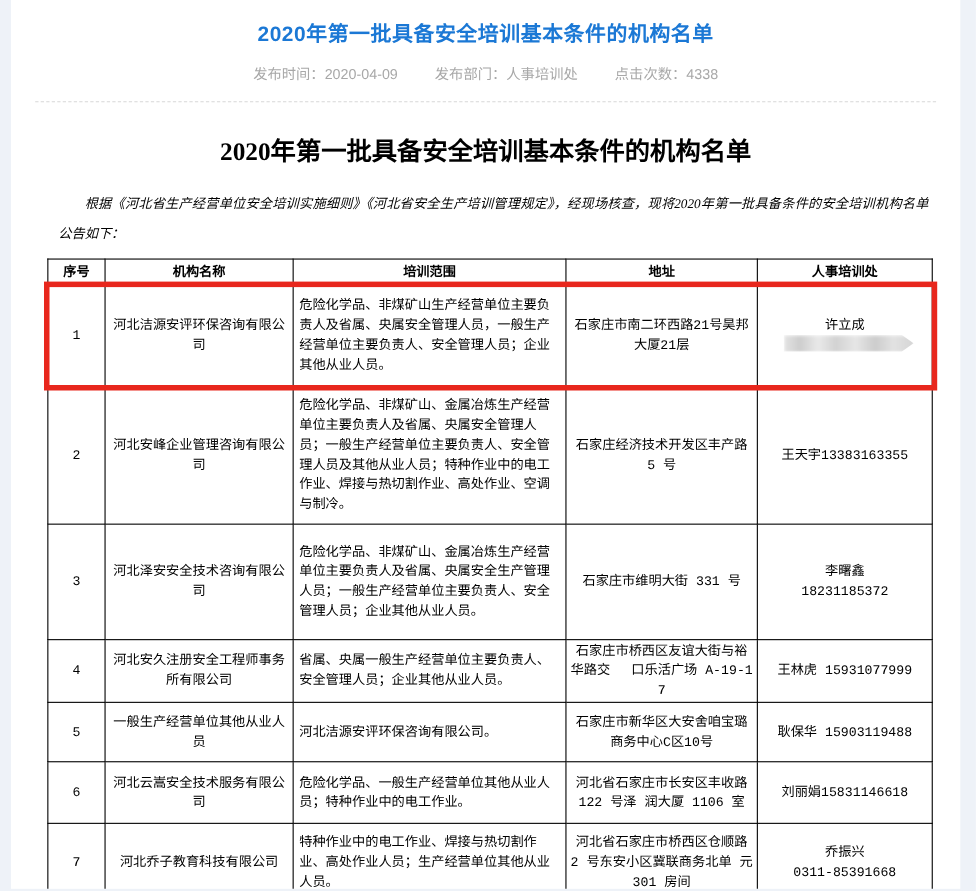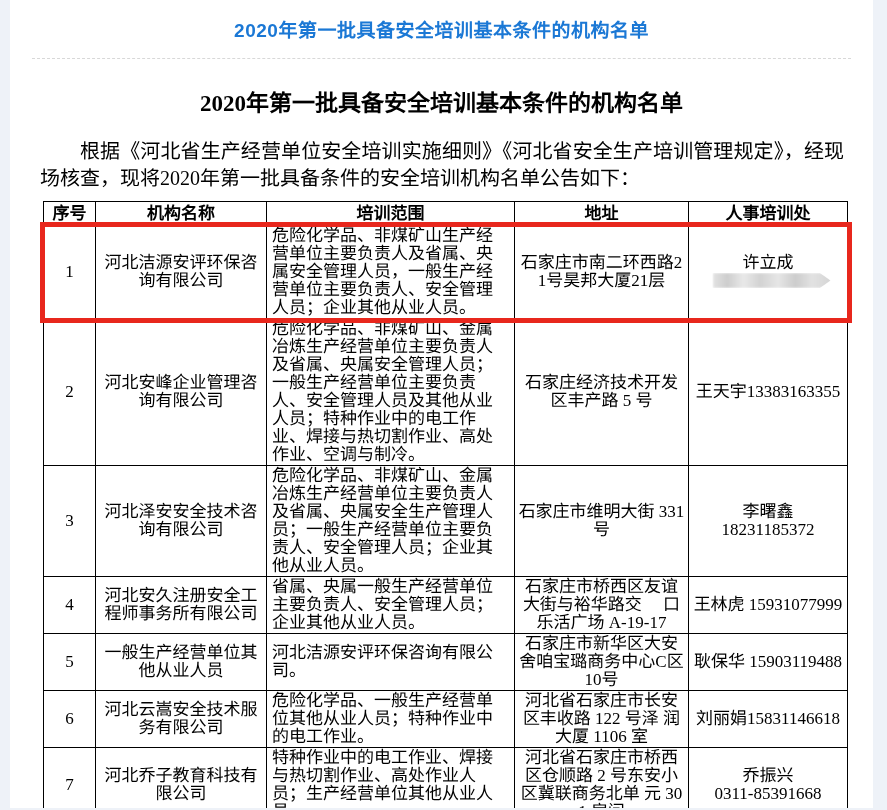--- a/index.html
+++ b/index.html
@@ -39,47 +39,49 @@
     font-family: "Liberation Serif", "DejaVu Serif", serif;
     color: #000;
   }
   .article-title {
     text-align: center;
     font-size: 23px;
     font-weight: bold;
     margin: 25px 30px 20px 30px;
   }
   .article-intro {
-    font-size: 20px;
+    font-size: 12px;
     line-height: 27px;
     text-indent: 2em;
-    margin: 0 29px 9px 30px;
+    margin: 0 29px 9px 43px;
     text-align: justify;
+    font-style: italic;
   }
   
   .table-wrap { margin-left: 33px; width: 804px; position: relative; }
   table {
     border-collapse: collapse;
     table-layout: fixed;
     width: 804px;
     font-family: "Liberation Serif", "DejaVu Serif", serif;
   }
   col.c-no      { width: 52px;  }
   col.c-name    { width: 171px; }
   col.c-scope   { width: 248px; }
   col.c-address { width: 174px; }
   col.c-contact { width: 159px; }
   th, td {
     border: 1px solid #000;
-    font-size: 17px;
+    font-size: 12px;
     line-height: 18px;
     padding: 1px 3px;
     text-align: center;
     vertical-align: middle;
     word-break: break-all;
+    font-family: Liberation Mono, monospace;
   }
   thead th { height: 24px; font-weight: bold; }
   td.col-scope { text-align: left; padding: 1px 5px; }
   td.col-contact { white-space: pre-line; }
   
   #table-body tr:nth-child(1) { height: 91px; }
   #table-body tr:nth-child(2) { height: 126px; }
   #table-body tr:nth-child(3) { height: 105px; }
   #table-body tr:nth-child(4) { height: 55px; }
   #table-body tr:nth-child(5) { height: 54px; }
@@ -102,20 +104,25 @@
     filter: blur(1.3px);
   }
 </style>
 </head>
 <body>
 
 <div class="page">
 
   <header class="page-header">
     <h1 class="page-title">2020年第一批具备安全培训基本条件的机构名单</h1>
+    <div class="meta">
+      <span class="meta-item"><span>发布时间：</span><span>2020-04-09</span></span>
+      <span class="meta-item"><span>发布部门：</span><span>人事培训处</span></span>
+      <span class="meta-item"><span>点击次数：</span><span>4338</span></span>
+    </div>
   </header>
 
   <main class="article">
     <h2 class="article-title">2020年第一批具备安全培训基本条件的机构名单</h2>
     <p class="article-intro">根据《河北省生产经营单位安全培训实施细则》《河北省安全生产培训管理规定》，经现场核查，现将2020年第一批具备条件的安全培训机构名单公告如下：</p>
 
     <div class="table-wrap">
       <table>
         <colgroup>
           <col class="c-no">

